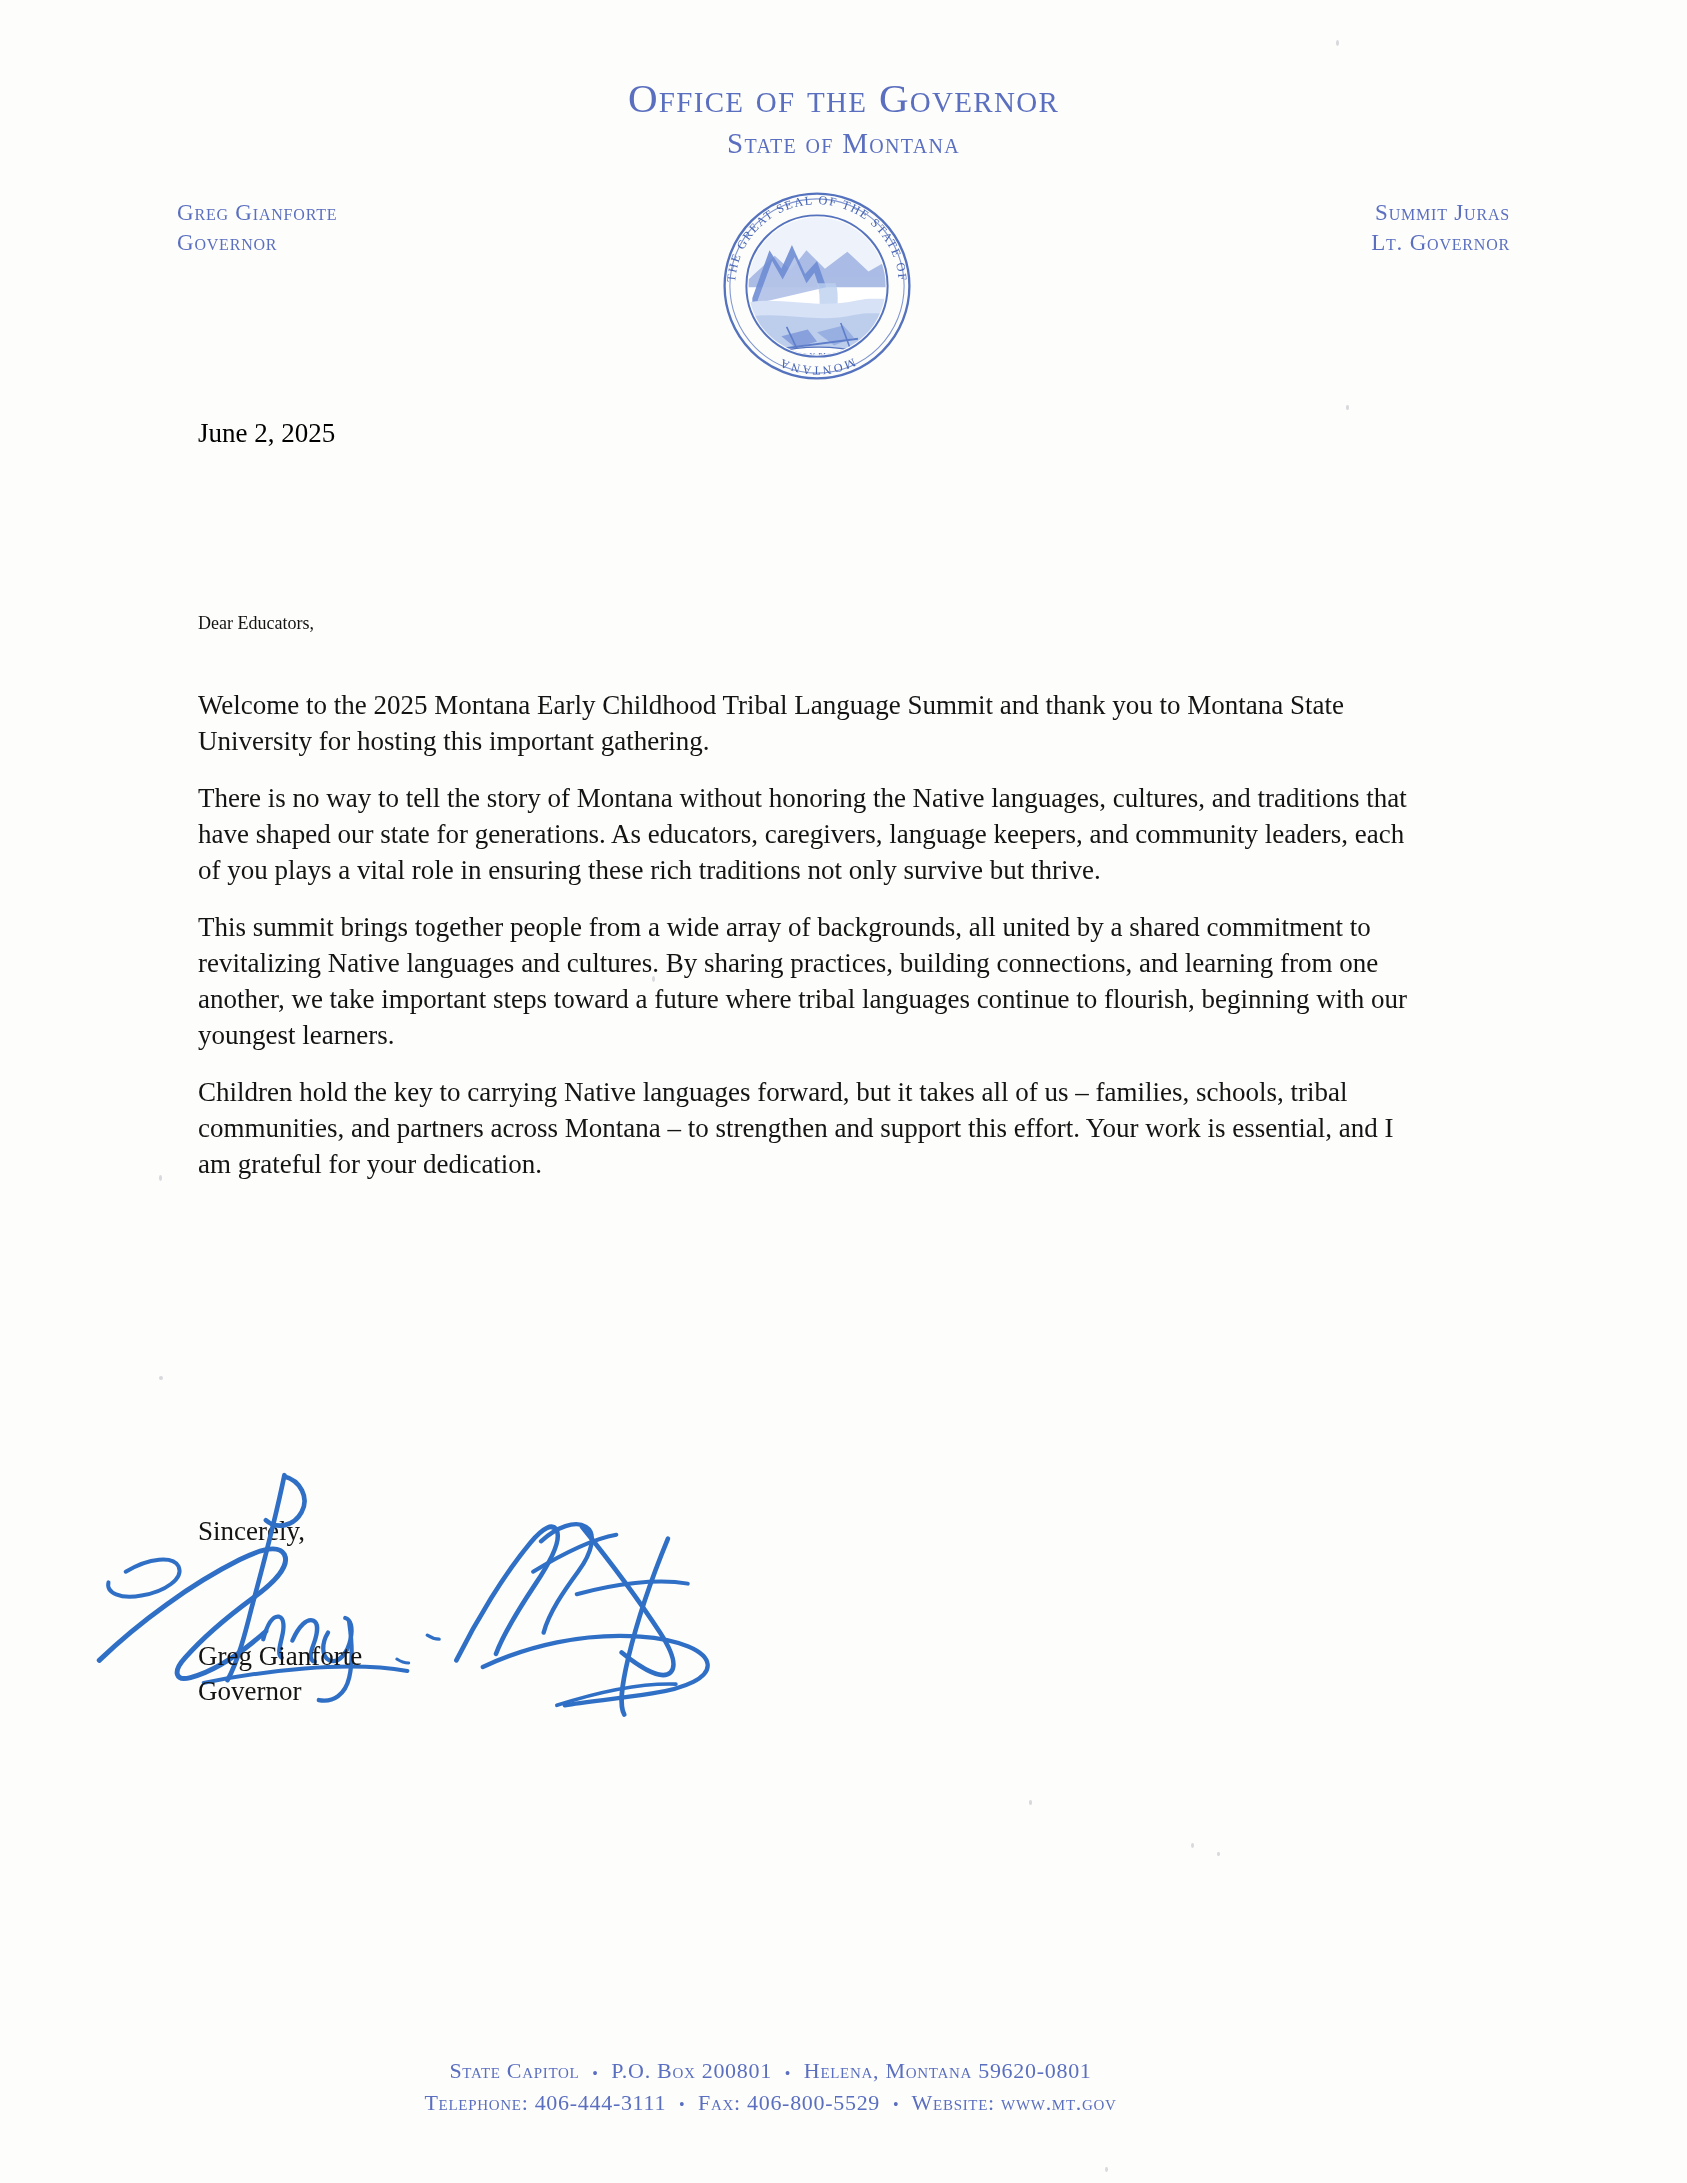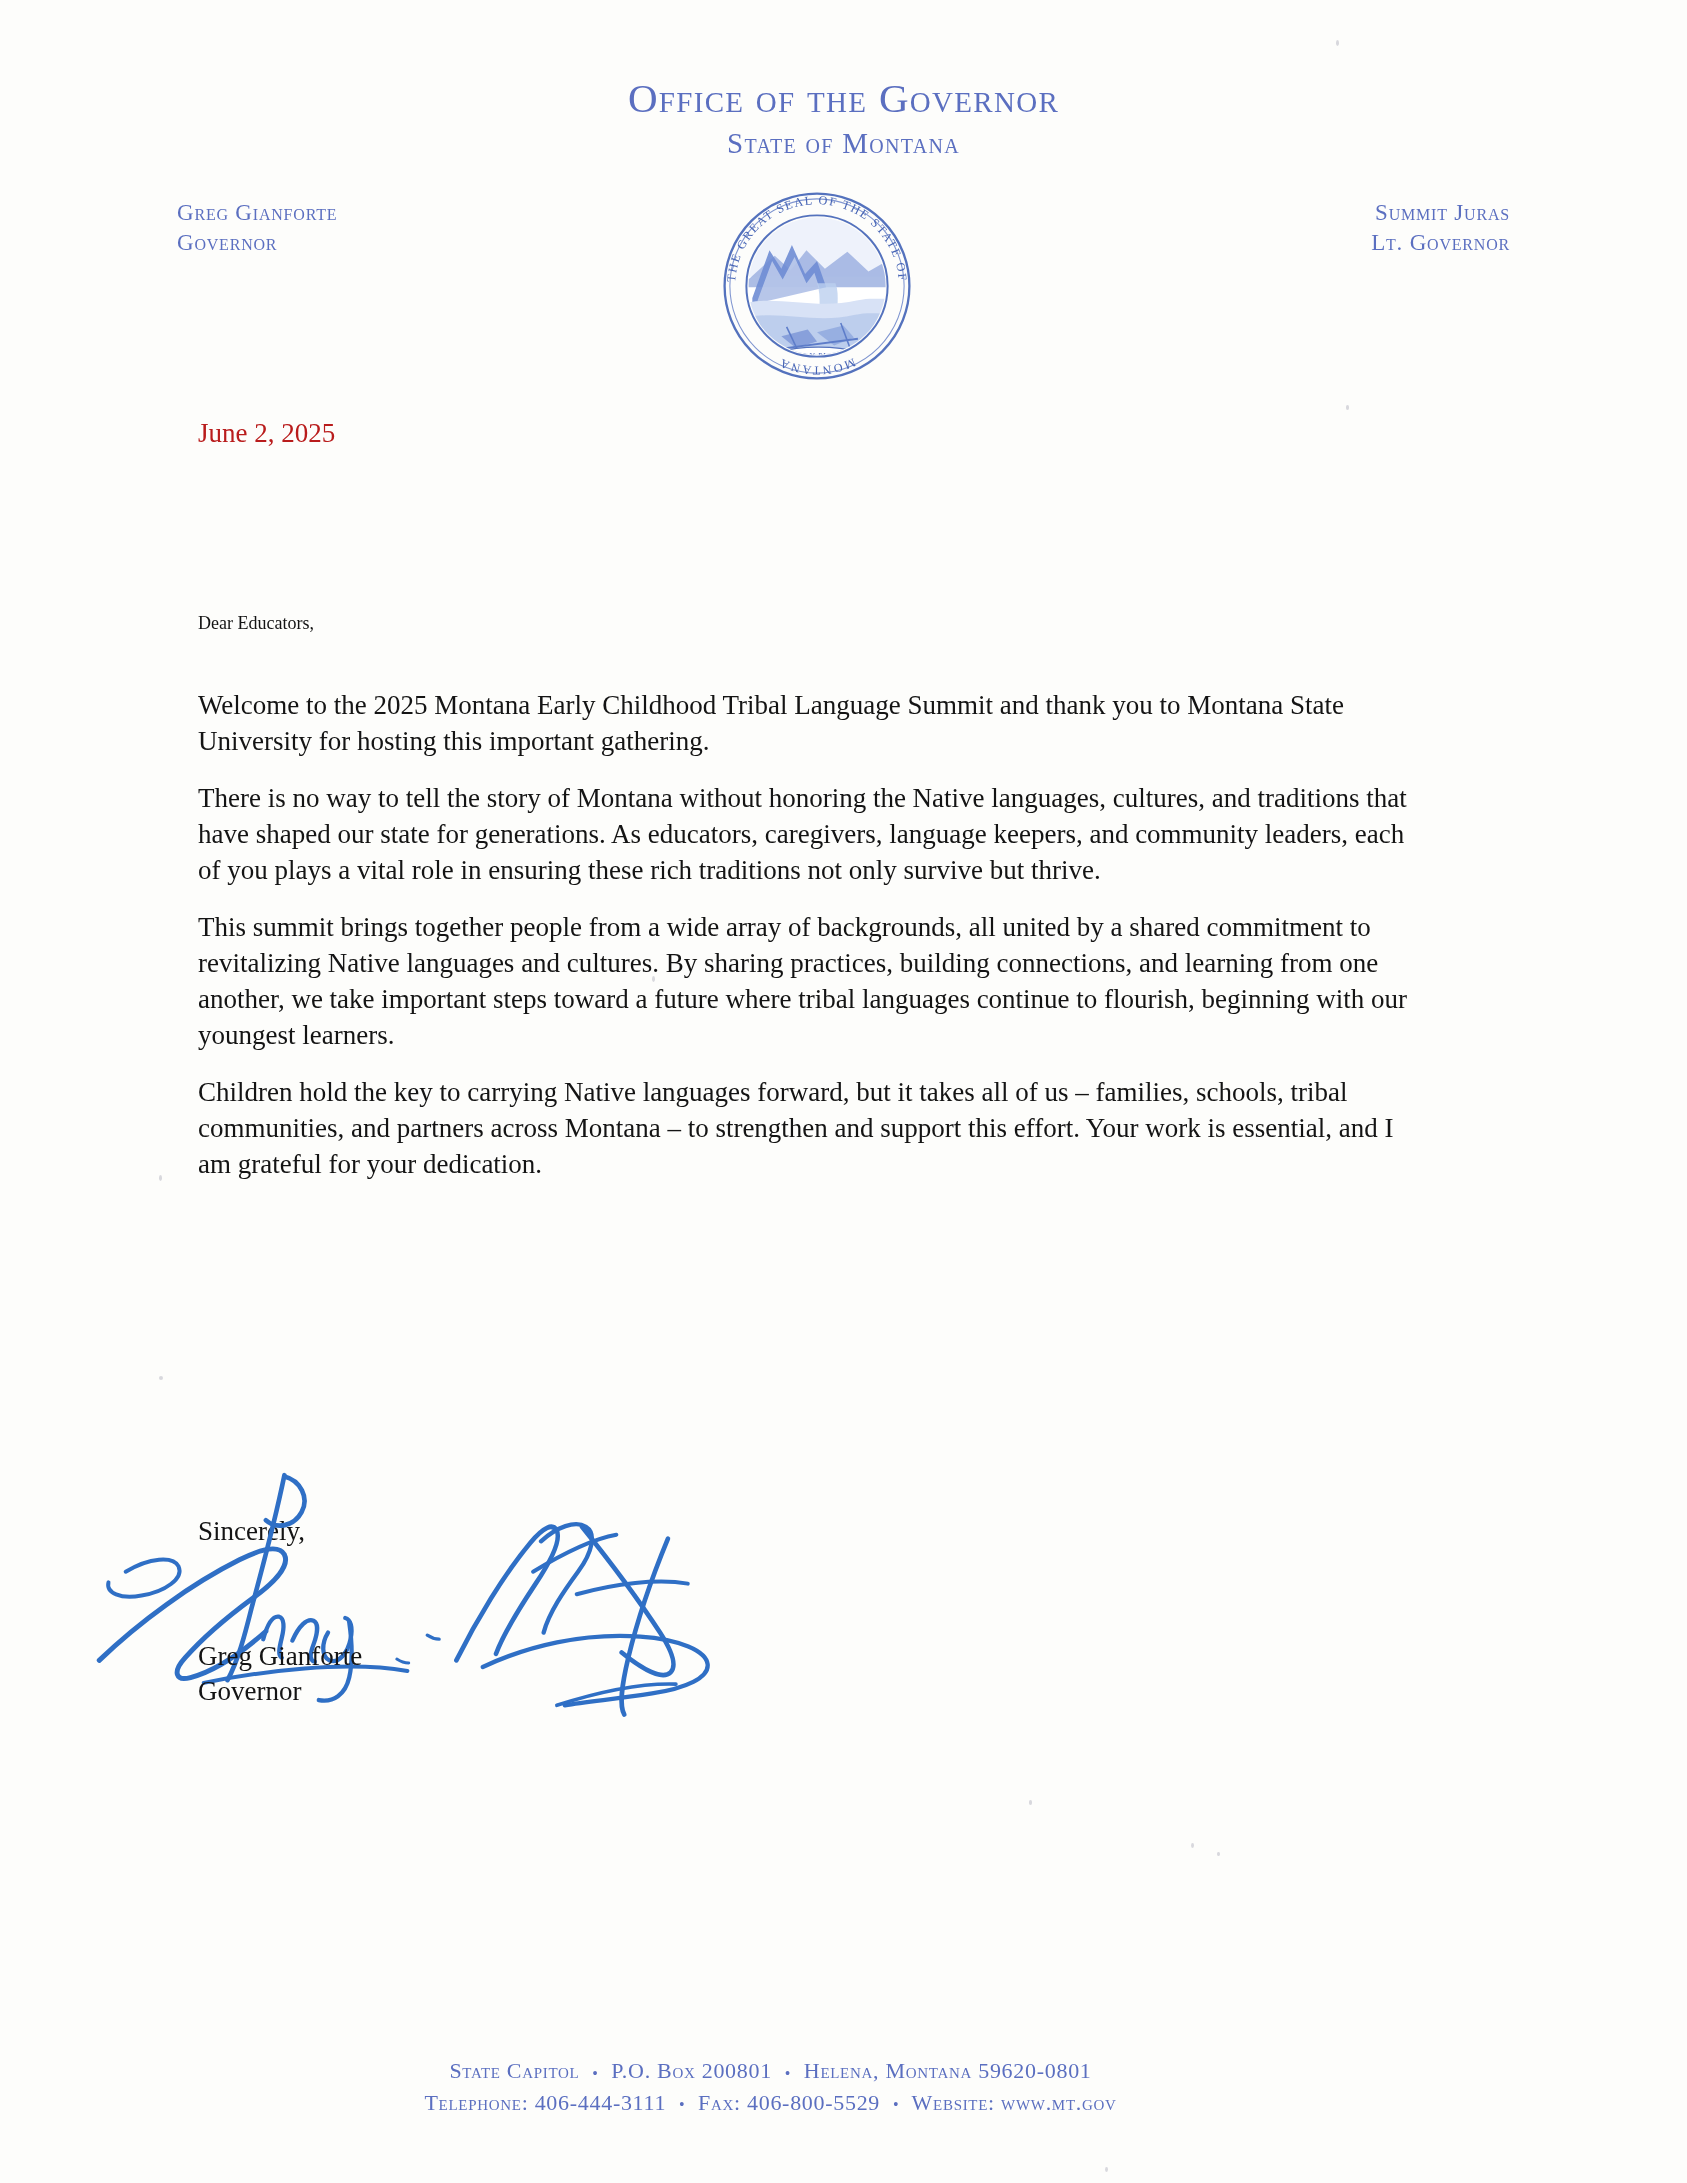--- a/index.html
+++ b/index.html
@@ -73,21 +73,21 @@
   }
   .seal-wrap svg { display: block; width: 198px; height: 198px; }
 
   
   .date {
     position: absolute;
     top: 420px;
     left: 198px;
     font-size: 27px;
     line-height: 1.0;
-    color: #b91c1c;
+    color: #000000;
   }
 
   .salutation {
     position: absolute;
     top: 614px;
     left: 198px;
     font-size: 18px;
     line-height: 1.0;
     color: #141414;
   }

